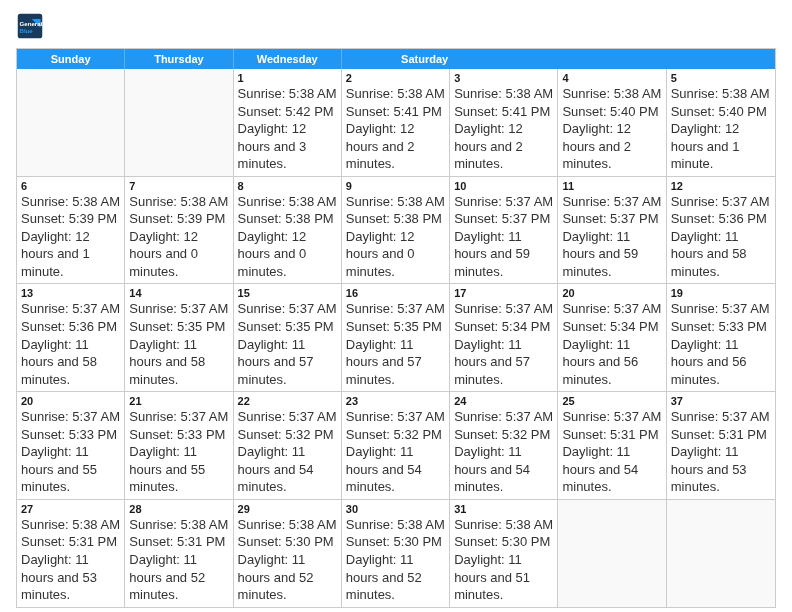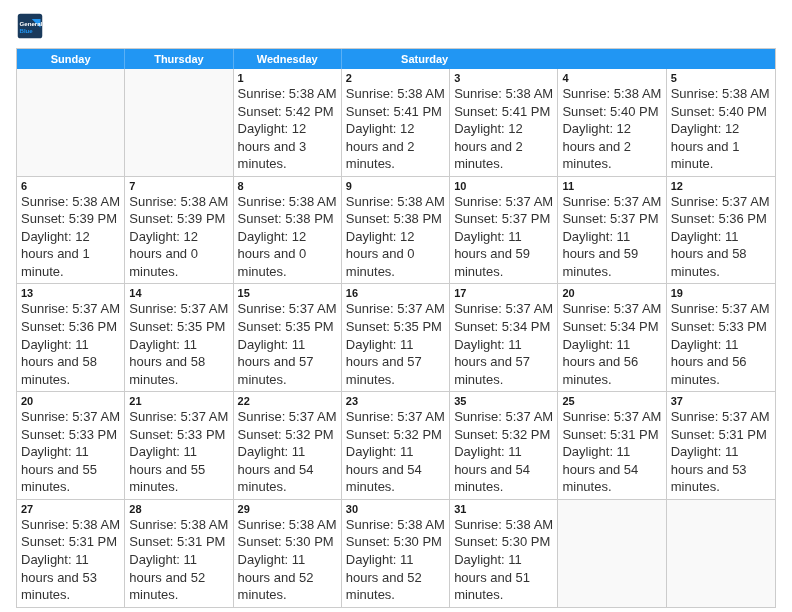--- a/index.html
+++ b/index.html
@@ -221,21 +221,21 @@
           </div>
           <div class="cal-cell">
             <div class="day-num">22</div>
             <div class="day-info">Sunrise: 5:37 AM<br>Sunset: 5:32 PM<br>Daylight: 11 hours and 54 minutes.</div>
           </div>
           <div class="cal-cell">
             <div class="day-num">23</div>
             <div class="day-info">Sunrise: 5:37 AM<br>Sunset: 5:32 PM<br>Daylight: 11 hours and 54 minutes.</div>
           </div>
           <div class="cal-cell">
-            <div class="day-num">35</div>
+            <div class="day-num">24</div>
             <div class="day-info">Sunrise: 5:37 AM<br>Sunset: 5:32 PM<br>Daylight: 11 hours and 54 minutes.</div>
           </div>
           <div class="cal-cell">
             <div class="day-num">25</div>
             <div class="day-info">Sunrise: 5:37 AM<br>Sunset: 5:31 PM<br>Daylight: 11 hours and 54 minutes.</div>
           </div>
           <div class="cal-cell">
             <div class="day-num">37</div>
             <div class="day-info">Sunrise: 5:37 AM<br>Sunset: 5:31 PM<br>Daylight: 11 hours and 53 minutes.</div>
           </div>

